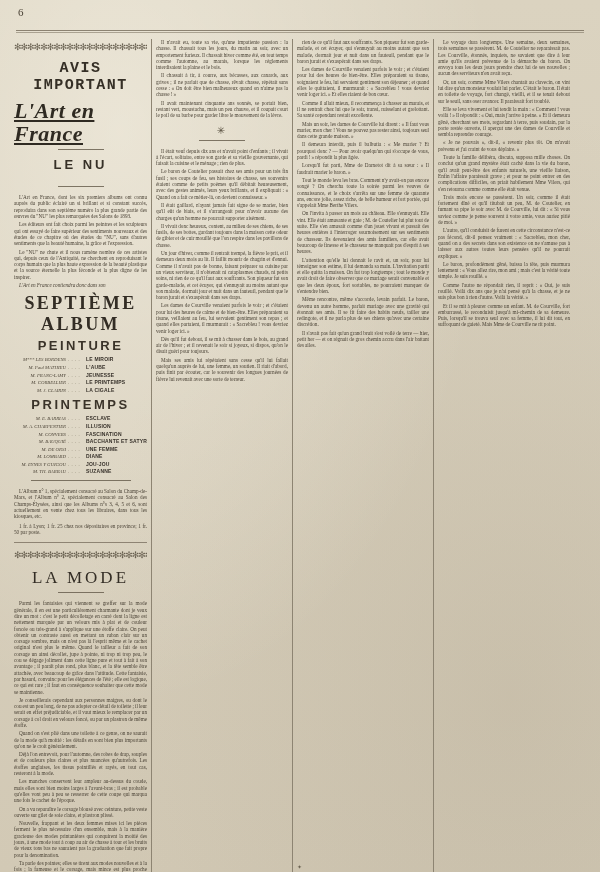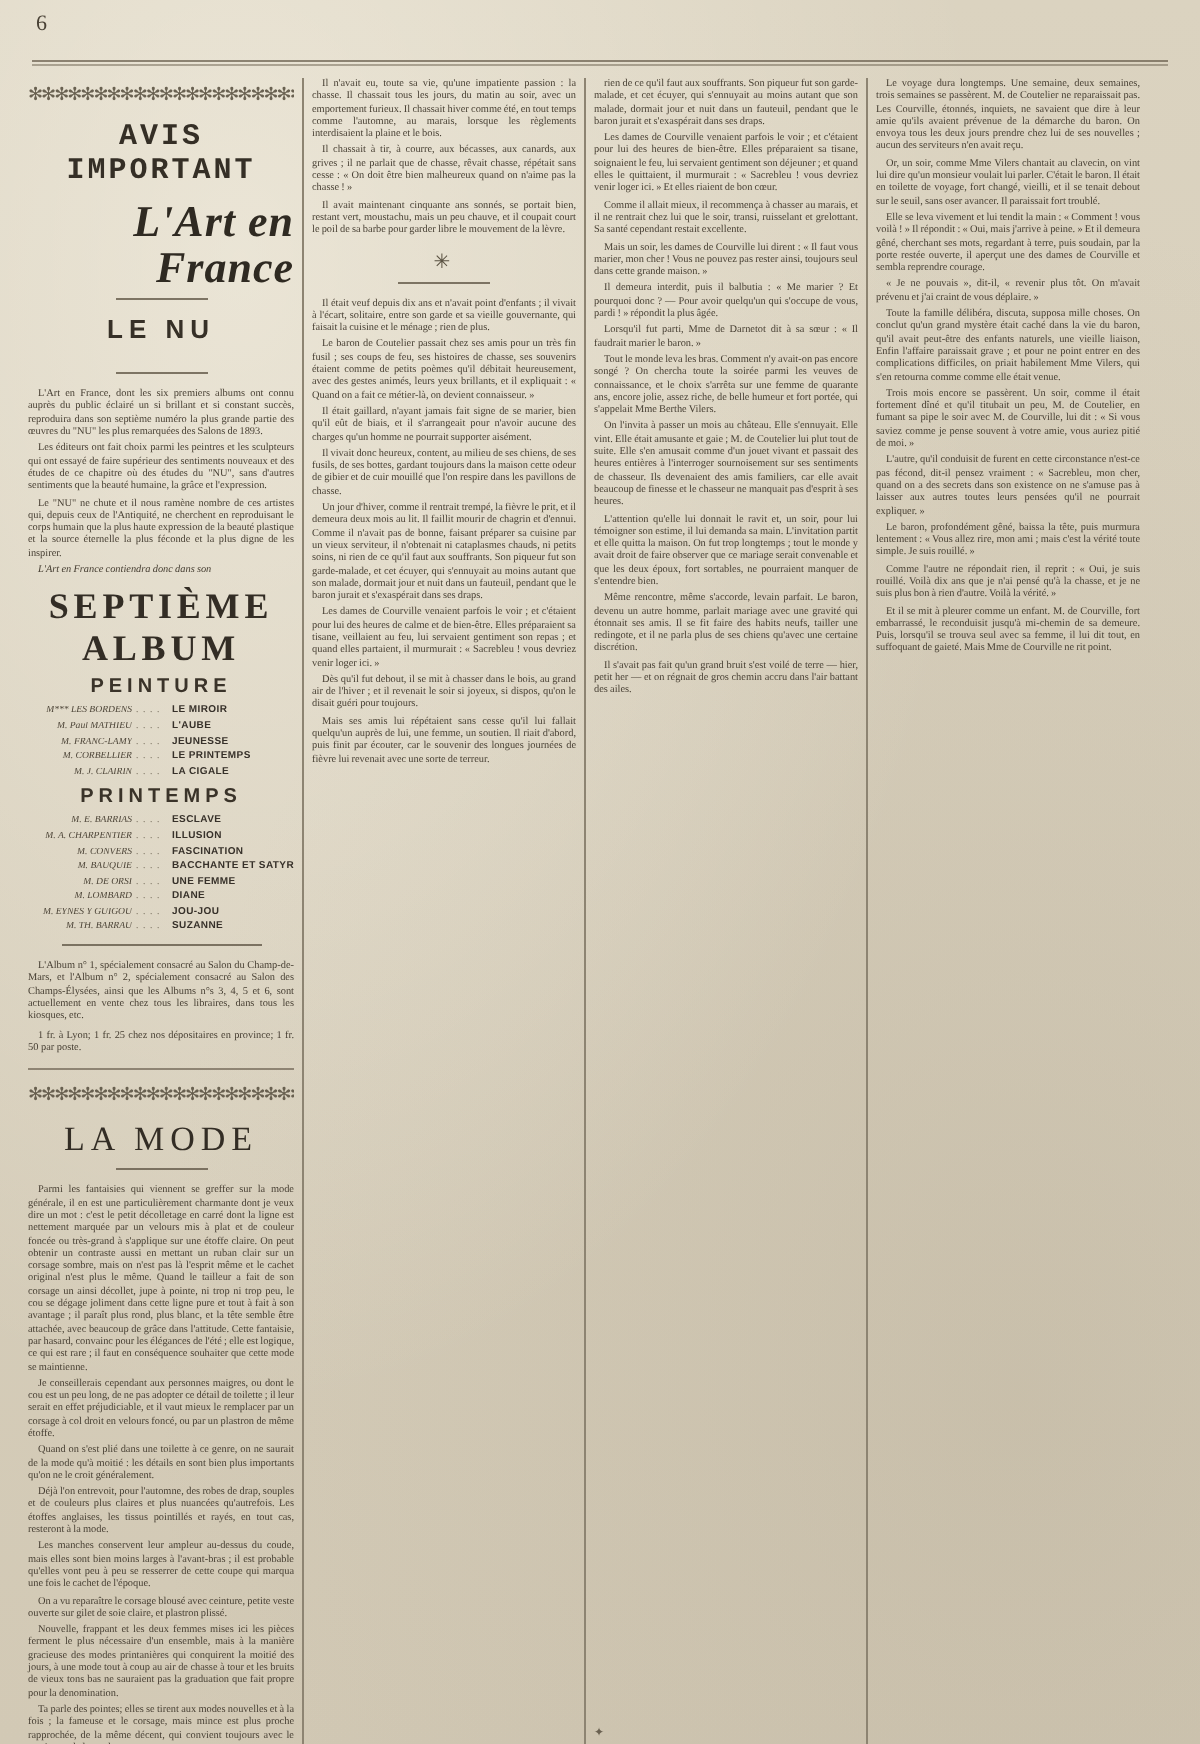--- a/index.html
+++ b/index.html
@@ -77,26 +77,27 @@
   .short-rule.wide{width:100px;}
   .hr-full{height:1px;background:#6d6352;opacity:.7;margin:7px 0;}
 
   
   h1.avis{
     font-size:15px;letter-spacing:1.5px;text-align:center;
     font-weight:bold;margin:4px 0 5px 0;color:#352f26;
     font-family:Liberation Mono, monospace;
   }
   h2.art{
-    text-align:right;margin:2px 0 3px 0;
+    text-align:left;margin:2px 0 3px 0;
     font-size:22px;line-height:1.05;
     font-family:"Liberation Serif", serif;
     font-style:italic;font-weight:bold;
     color:#2f2a22;
     letter-spacing:0.5px;
+    text-decoration:underline;
   }
   h3.lenu{
     text-align:center;font-size:13px;letter-spacing:3px;
     font-weight:bold;margin:3px 0 14px 0;
     font-family:"Liberation Sans", sans-serif;
     color:#363027;
   }
   h2.section{
     text-align:center;font-size:17px;letter-spacing:3px;
     font-weight:normal;margin:4px 0 2px 0;
@@ -109,21 +110,21 @@
     font-family:"Liberation Sans", sans-serif;
     color:#2e2921;
   }
   h3.album{
     text-align:center;font-size:18px;letter-spacing:2.4px;
     font-weight:bold;margin:5px 0 3px 0;
     font-family:"Liberation Serif", serif;
     color:#332d25;
   }
   h4.cat{
-    text-align:center;font-size:10px;letter-spacing:2.5px;
+    text-align:center;font-size:13px;letter-spacing:2.5px;
     font-weight:bold;margin:3px 0 3px 0;
     font-family:"Liberation Sans", sans-serif;
     color:#3a3329;
   }
 
   
   p.body{
     font-size:5.2px;
     line-height:6.3px;
     text-align:justify;

